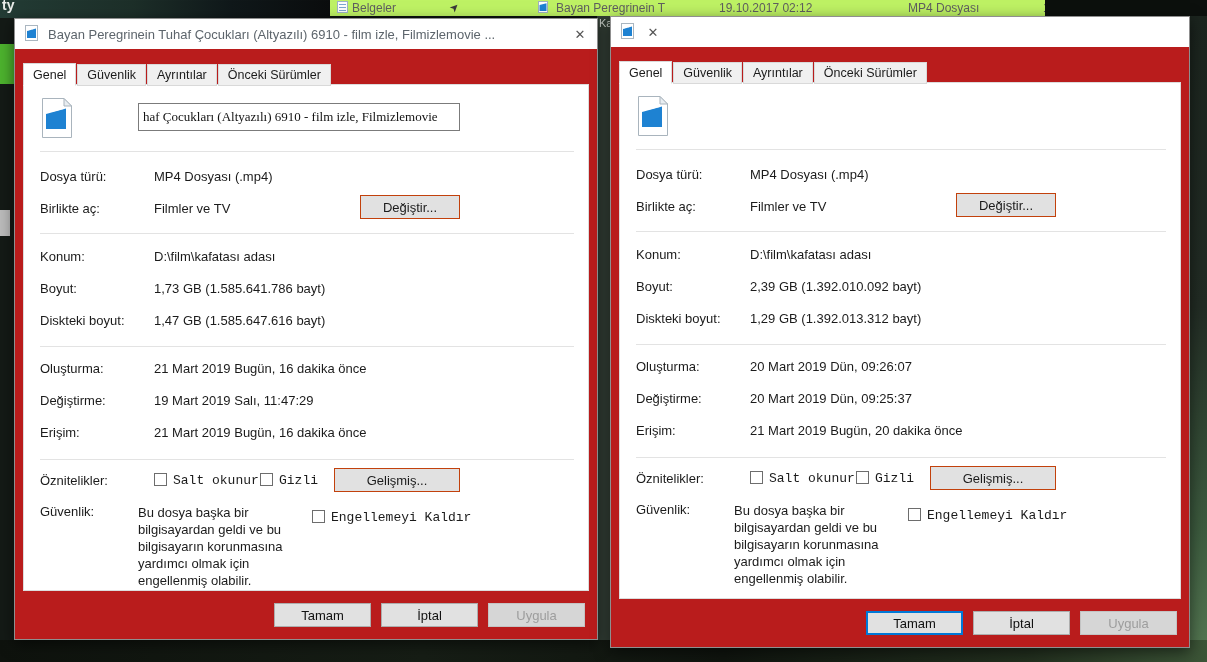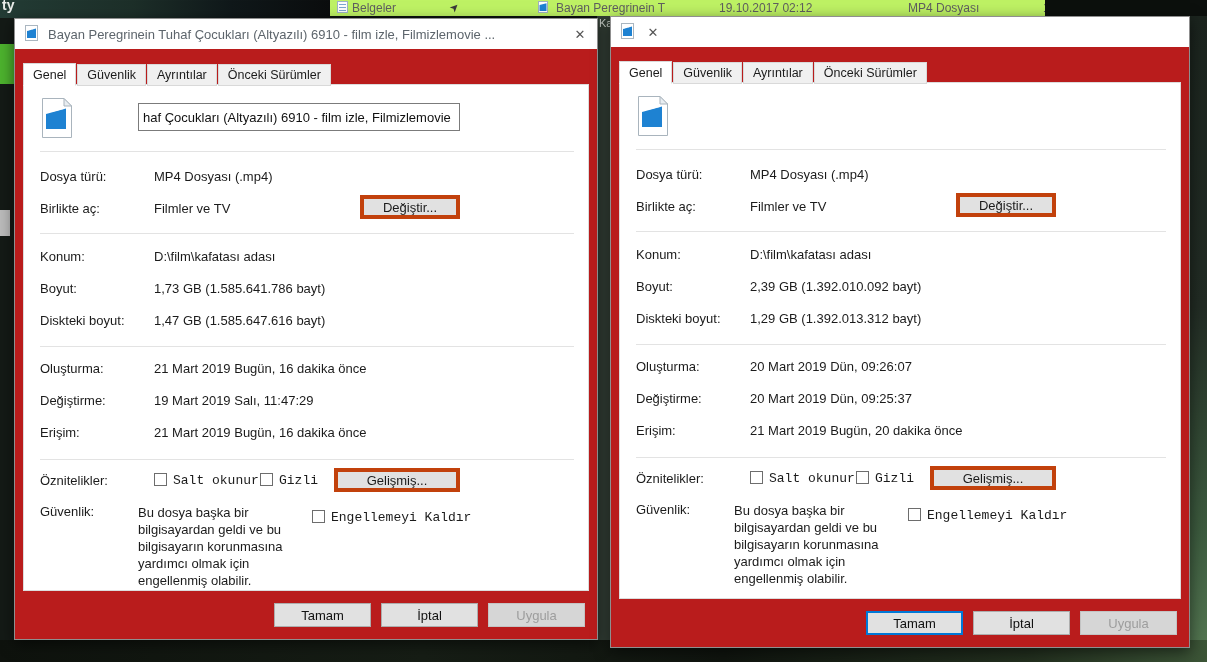--- a/index.html
+++ b/index.html
@@ -44,23 +44,23 @@
     margin-right:1px;height:22px;line-height:20px;box-sizing:border-box;}
   .tab.active{background:#fff;border-bottom:1px solid #fff;height:23px;line-height:22px;}
   .page{position:absolute;left:8px;right:8px;top:65px;bottom:48px;background:#fff;
     border:1px solid #dcdcdc;box-sizing:border-box;}
   .sep{position:absolute;left:16px;right:14px;height:1px;background:#e3e3e3;}
   .prow{position:absolute;left:16px;right:14px;height:18px;white-space:nowrap;}
   .lbl{display:inline-block;width:98px;vertical-align:top;}
   .val{position:absolute;left:114px;}
   .bigicon{position:absolute;left:16px;top:12px;}
   .fname{position:absolute;left:114px;top:18px;width:322px;height:28px;border:1px solid #7b7b7b;
-    font-family:Liberation Sans, sans-serif;font-size:13px;color:#111;
+    font-family:Liberation Serif, serif;font-size:13px;color:#111;
     padding:0 4px;box-sizing:border-box;background:#fff;}
-  .minibtn{position:absolute;height:24px;background:#e1e1e1;border:4px solid #c2410c;
+  .minibtn{position:absolute;height:24px;background:#e1e1e1;border:1px solid #c2410c;
     display:flex;align-items:center;justify-content:center;font-size:13px;box-sizing:border-box;}
   .chk{display:inline-block;width:13px;height:13px;border:1px solid #6d6d6d;background:#fff;
     vertical-align:-2px;margin-right:6px;box-sizing:border-box;}
   .chkitem{position:absolute;white-space:nowrap;font-family:Liberation Mono, monospace;}
   .sectext{position:absolute;left:114px;width:164px;line-height:17px;white-space:normal;}
   .footer{position:absolute;left:0;right:0;bottom:0;height:48px;display:flex;
     justify-content:flex-end;align-items:center;gap:10px;padding-right:12px;box-sizing:border-box;}
   .btn{width:97px;height:24px;background:#e1e1e1;border:1px solid #adadad;display:flex;
     align-items:center;justify-content:center;font-size:13px;color:#111;box-sizing:border-box;}
   .btn.default{border:2px solid #0078d7;}

